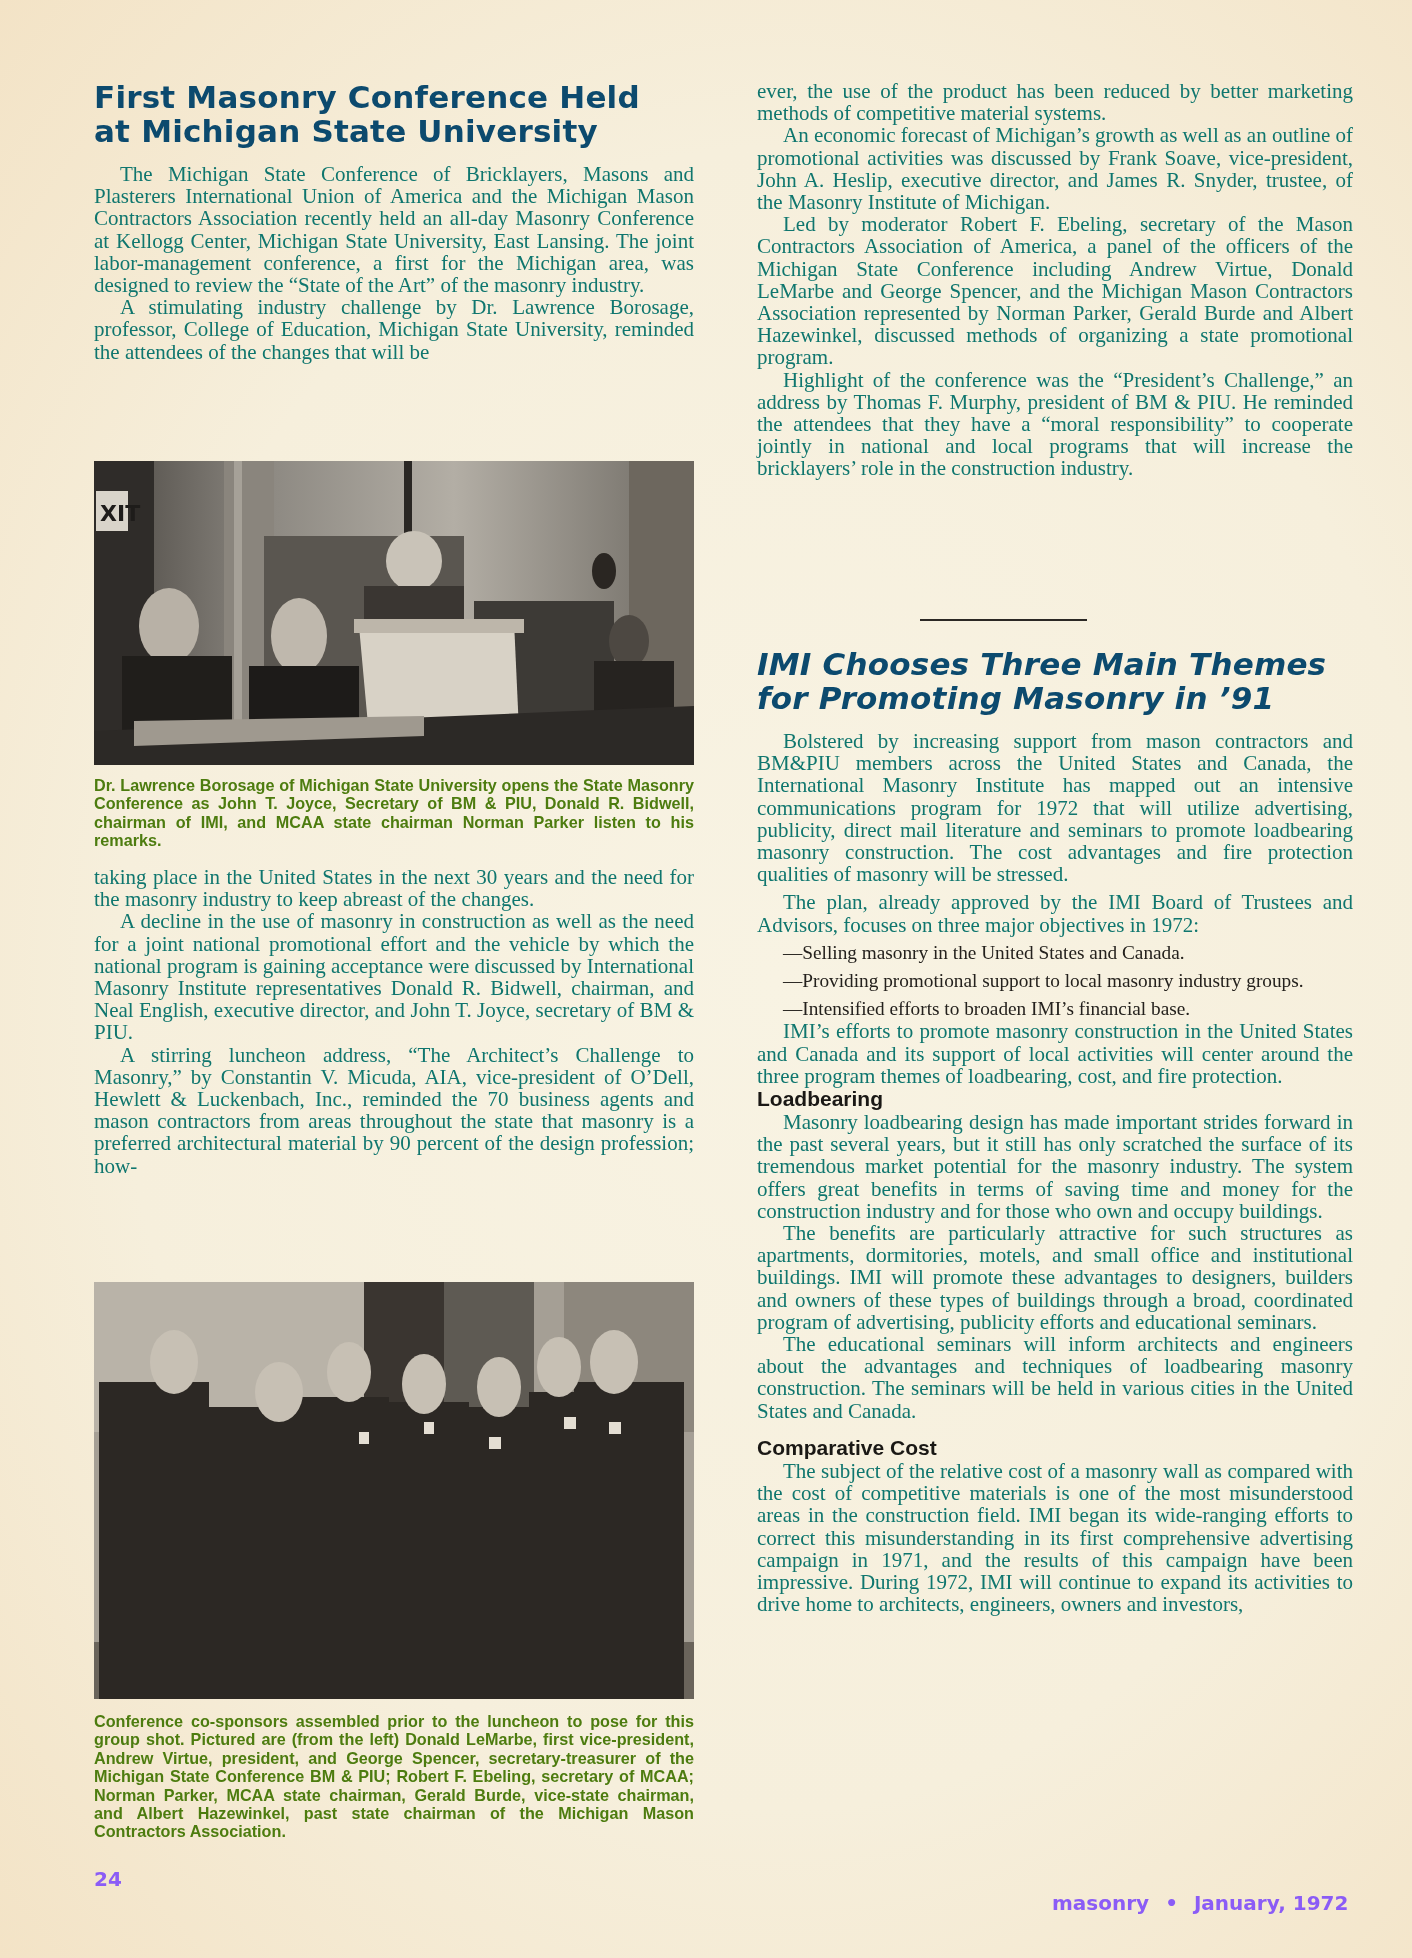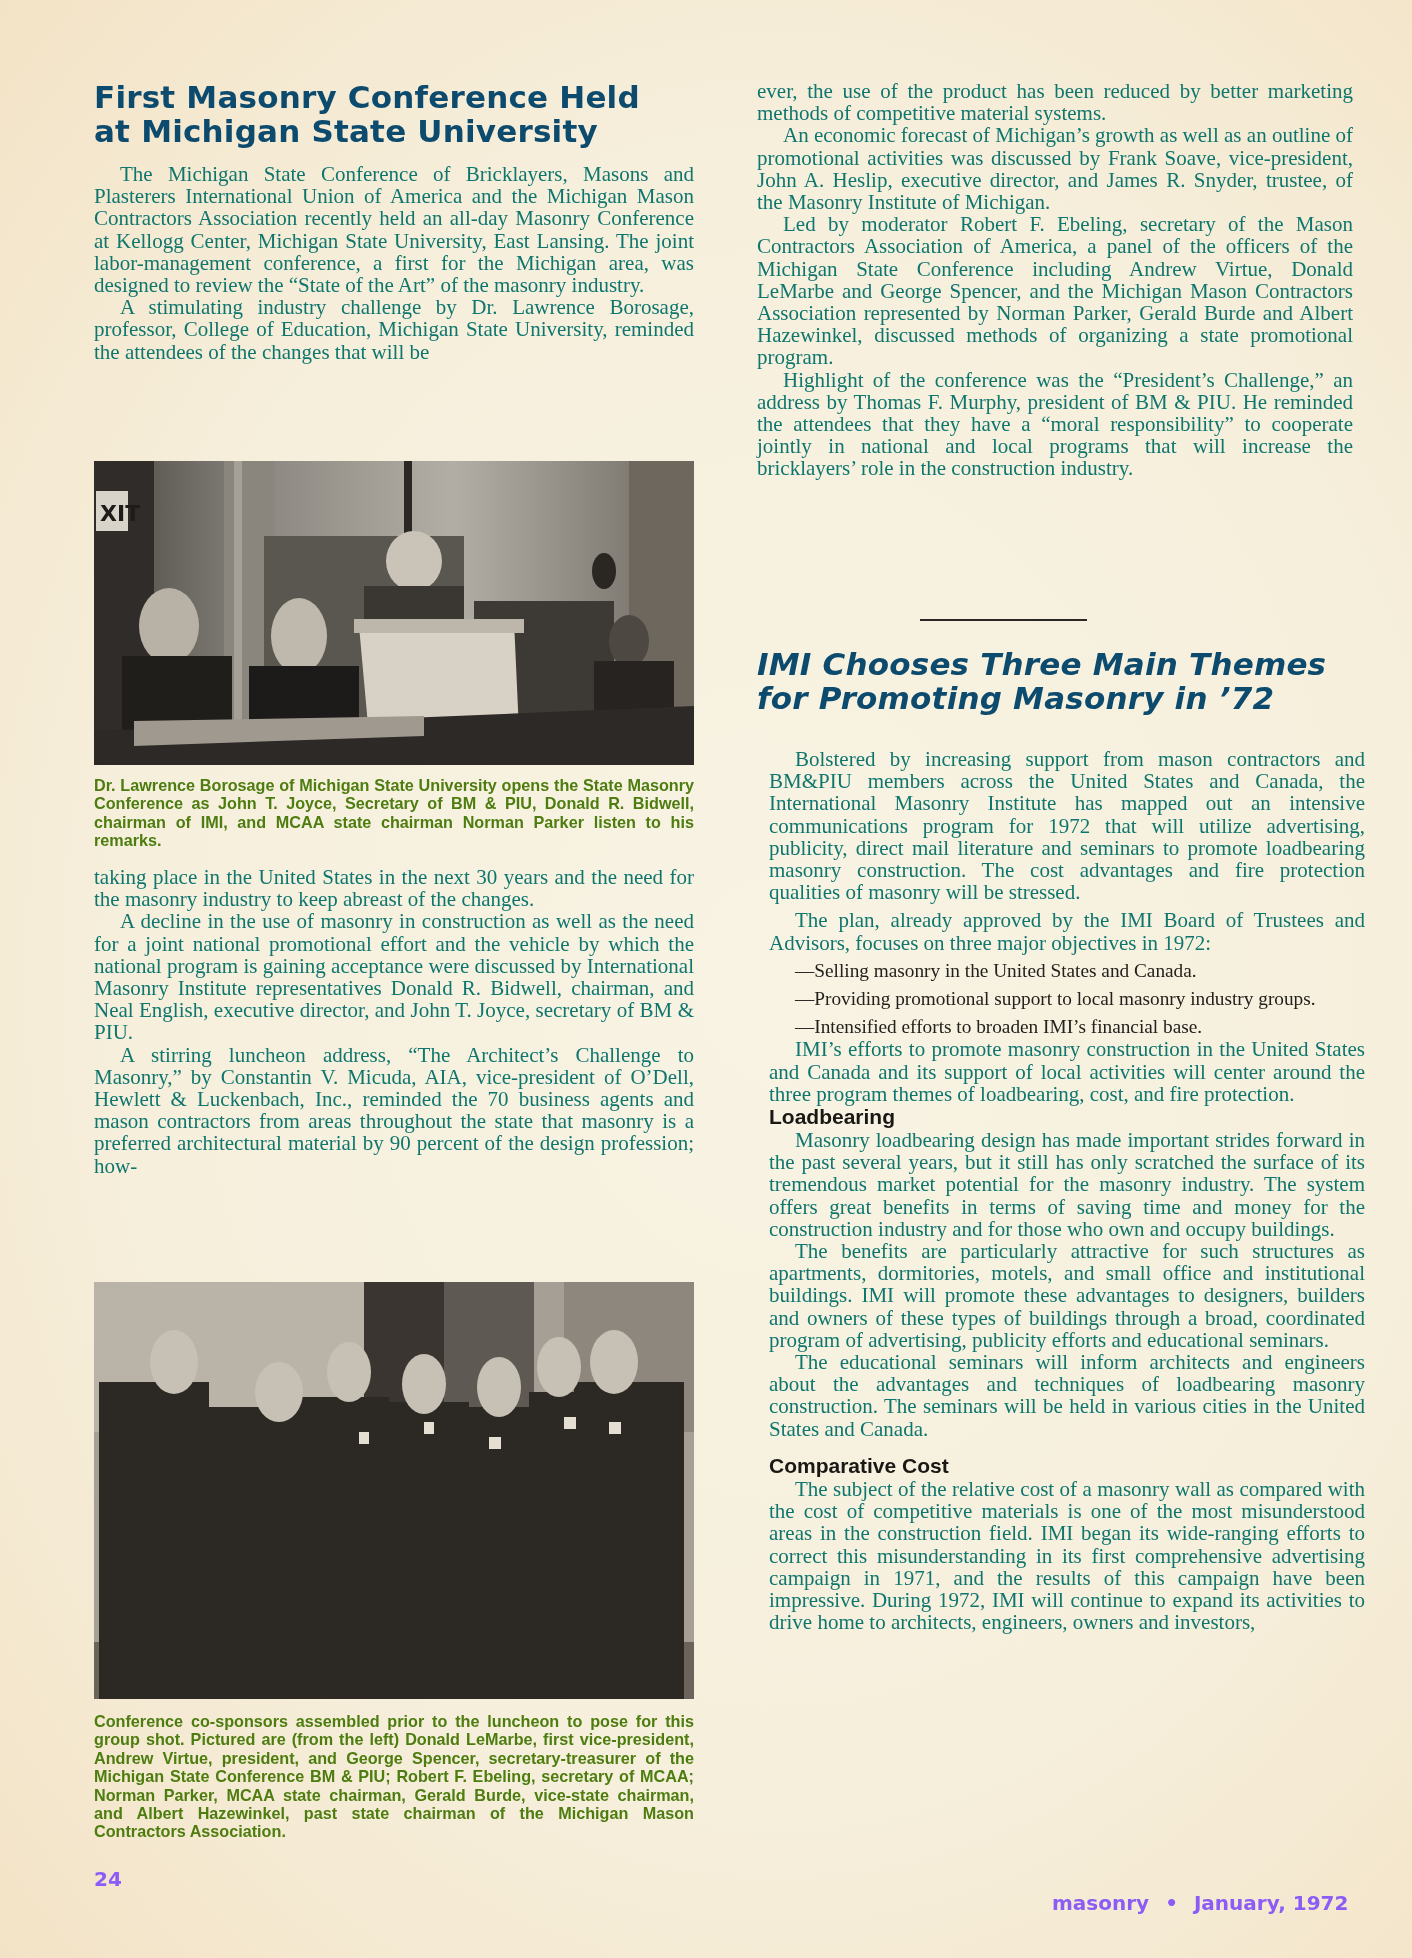--- a/index.html
+++ b/index.html
@@ -146,24 +146,24 @@
     <p class="body noindent">ever, the use of the product has been reduced by better marketing methods of competitive material systems.</p>
     <p class="body">An economic forecast of Michigan’s growth as well as an outline of promotional activities was discussed by Frank Soave, vice-president, John A. Heslip, executive director, and James R. Snyder, trustee, of the Masonry Institute of Michigan.</p>
     <p class="body">Led by moderator Robert F. Ebeling, secretary of the Mason Contractors Association of America, a panel of the officers of the Michigan State Conference including Andrew Virtue, Donald LeMarbe and George Spencer, and the Michigan Mason Contractors Association represented by Norman Parker, Gerald Burde and Albert Hazewinkel, discussed methods of organizing a state promotional program.</p>
     <p class="body">Highlight of the conference was the “President’s Challenge,” an address by Thomas F. Murphy, president of BM &amp; PIU. He reminded the attendees that they have a “moral responsibility” to cooperate jointly in national and local programs that will increase the bricklayers’ role in the construction industry.</p>
   </div>
 
   <div class="rule" style="position:absolute;top:619px;left:163px;width:167px;"></div>
 
   <div style="position:absolute;top:647px;left:0;width:596px;">
     <h1 class="headline italic">IMI Chooses Three Main Themes</h1>
-    <h1 class="headline italic">for Promoting Masonry in ’72</h1>
+    <h1 class="headline italic">for Promoting Masonry in ’91</h1>
   </div>
 
-  <div style="position:absolute;top:730px;left:12px;width:596px;margin-top:18px;">
+  <div style="position:absolute;top:730px;left:0;width:596px;">
     <p class="body">Bolstered by increasing support from mason contractors and BM&amp;PIU members across the United States and Canada, the International Masonry Institute has mapped out an intensive communications program for 1972 that will utilize advertising, publicity, direct mail literature and seminars to promote loadbearing masonry construction. The cost advantages and fire protection qualities of masonry will be stressed.</p>
     <p class="body" style="margin-top:6px;">The plan, already approved by the IMI Board of Trustees and Advisors, focuses on three major objectives in 1972:</p>
     <p class="dash" style="margin-top:6px;">—Selling masonry in the United States and Canada.</p>
     <p class="dash" style="margin-top:6px;">—Providing promotional support to local masonry industry groups.</p>
     <p class="dash" style="margin-top:6px;">—Intensified efforts to broaden IMI’s financial base.</p>
     <p class="body">IMI’s efforts to promote masonry construction in the United States and Canada and its support of local activities will center around the three program themes of loadbearing, cost, and fire protection.</p>
 
     <h2 class="subhead">Loadbearing</h2>
     <p class="body">Masonry loadbearing design has made important strides forward in the past several years, but it still has only scratched the surface of its tremendous market potential for the masonry industry. The system offers great benefits in terms of saving time and money for the construction industry and for those who own and occupy buildings.</p>
     <p class="body">The benefits are particularly attractive for such structures as apartments, dormitories, motels, and small office and institutional buildings. IMI will promote these advantages to designers, builders and owners of these types of buildings through a broad, coordinated program of advertising, publicity efforts and educational seminars.</p>

